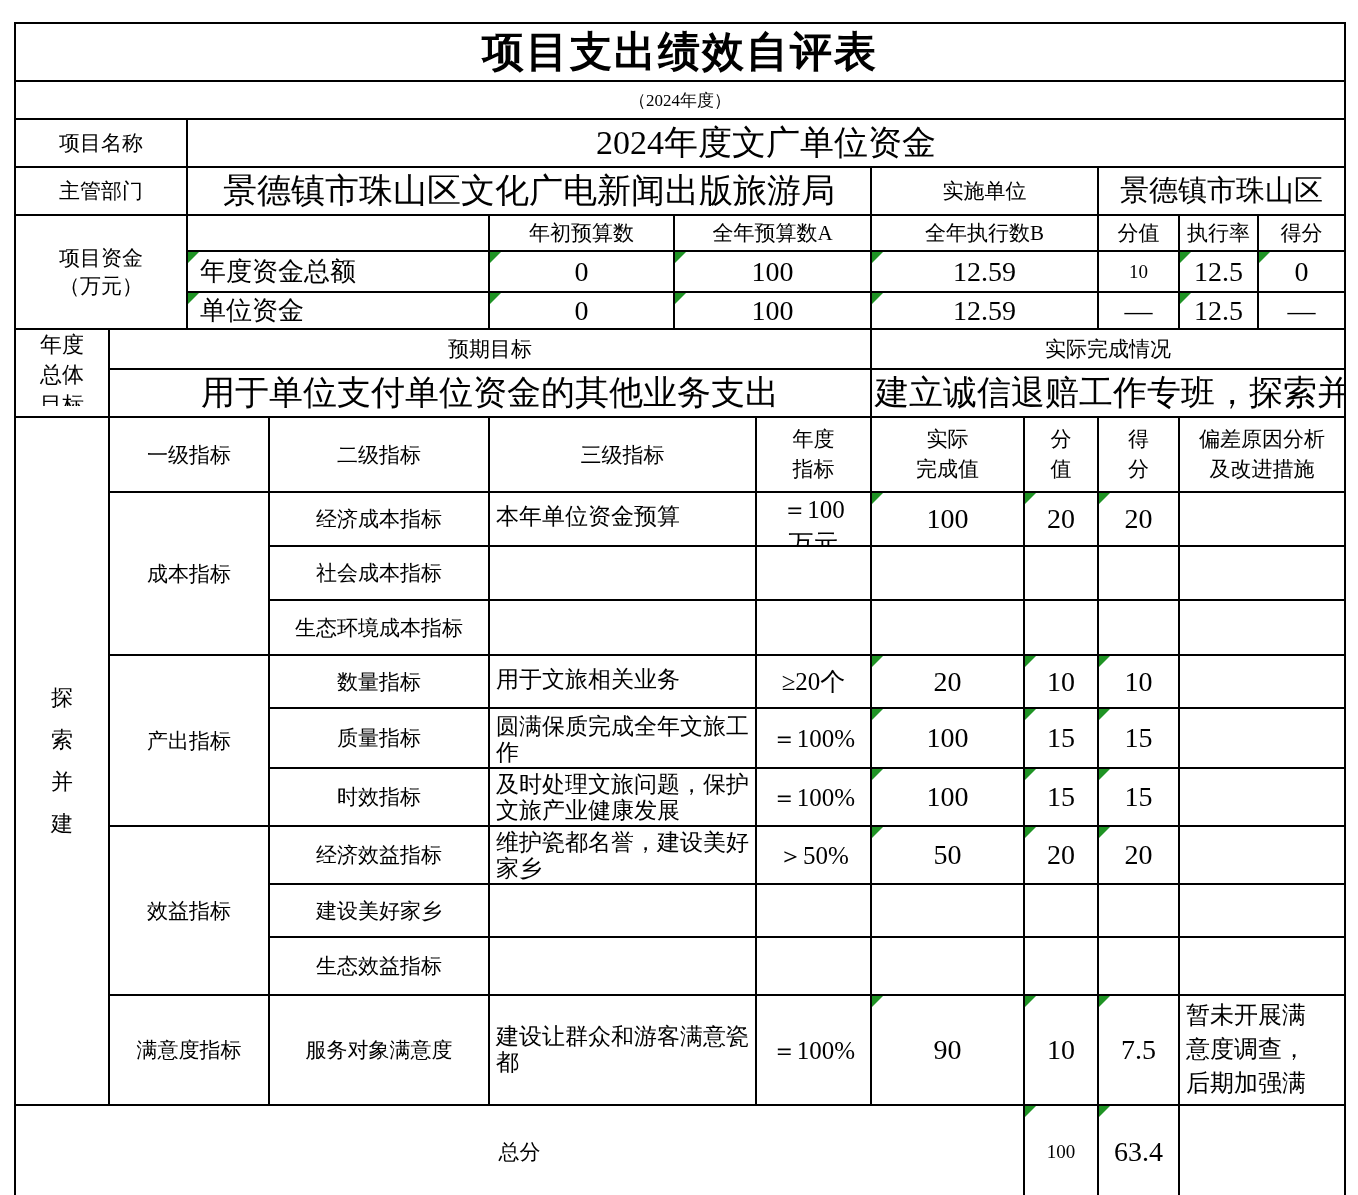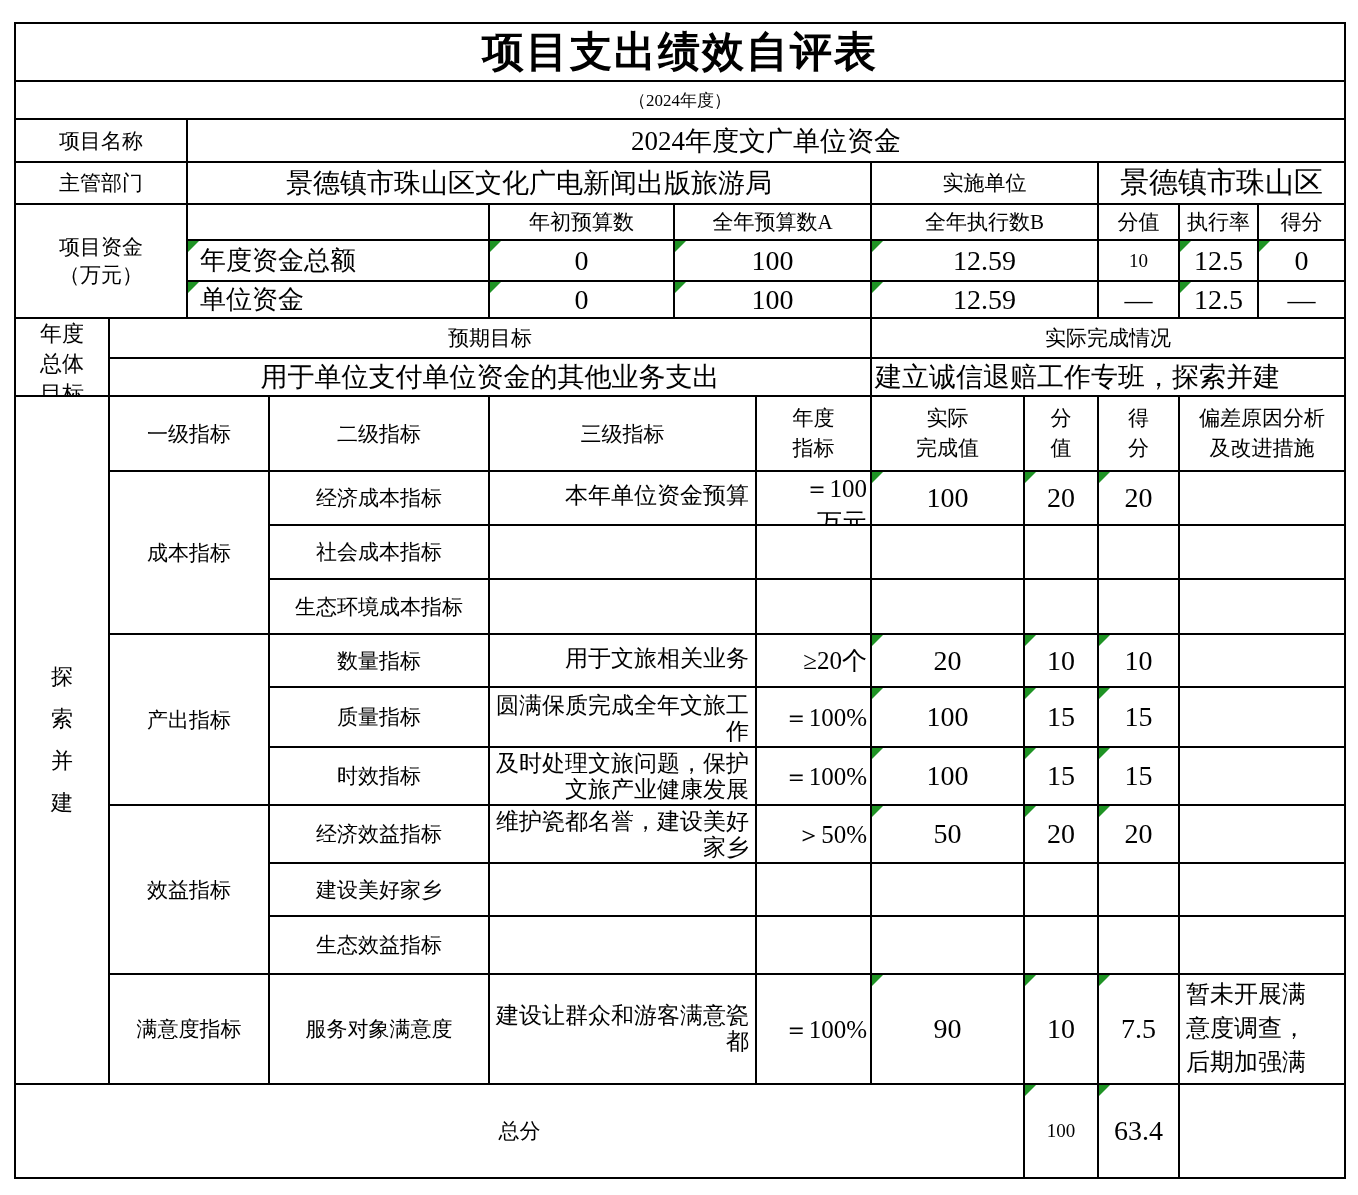--- a/index.html
+++ b/index.html
@@ -2,29 +2,29 @@
 <html><head>
 <meta charset="utf-8">
 <style>
   html,body { margin:0; padding:0; background:#ffffff; width:1358px; height:1195px;
     font-family:"Liberation Serif","DejaVu Serif",serif; color:#000; }
   table { border-collapse:collapse; table-layout:fixed; width:1330px; margin:22px 0 0 14px; }
   td { border:2px solid #000; padding:0 3px; text-align:center; vertical-align:middle;
       font-size:21px; position:relative; }
   .title    { font-size:42px; font-weight:bold; letter-spacing:2px; }
   .subtitle { font-size:17px; }
-  .big   { font-size:27px; }
+  .big   { font-size:34px; }
   .big2  { font-size:29px; }
   .num   { font-size:28px; }
   .numsm { font-size:19px; }
   .lbl   { font-size:21px; }
   .left  { text-align:left; }
-  .t3    { font-size:23px; text-align:right; line-height:26px; padding:1px 6px; vertical-align:top; }
+  .t3    { font-size:23px; text-align:left; line-height:26px; padding:1px 6px; vertical-align:top; }
   .t3 .pad { padding-top:10px; }
-  .target{ font-size:25px;text-align:right; }
+  .target{ font-size:25px; }
   .hdr2 span { display:block; line-height:1.4; }
   .stack span { display:block; line-height:1.35; }
   .vert span  { display:inline-block; width:1.06em; line-height:42px; font-size:22px; }
   .goal-lbl { vertical-align:top; }
   .goal-lbl .clip { height:76px; overflow:hidden; }
   .goal-lbl span { display:block; line-height:30px; font-size:22px; }
   .clipbox { overflow:hidden; }
   .t0clip { height:52px; }
   .t0clip span { display:inline-block; width:2.7em; line-height:34px; }
   .dev { font-size:24px; text-align:left; line-height:34px; padding:2px 6px; vertical-align:top; }

